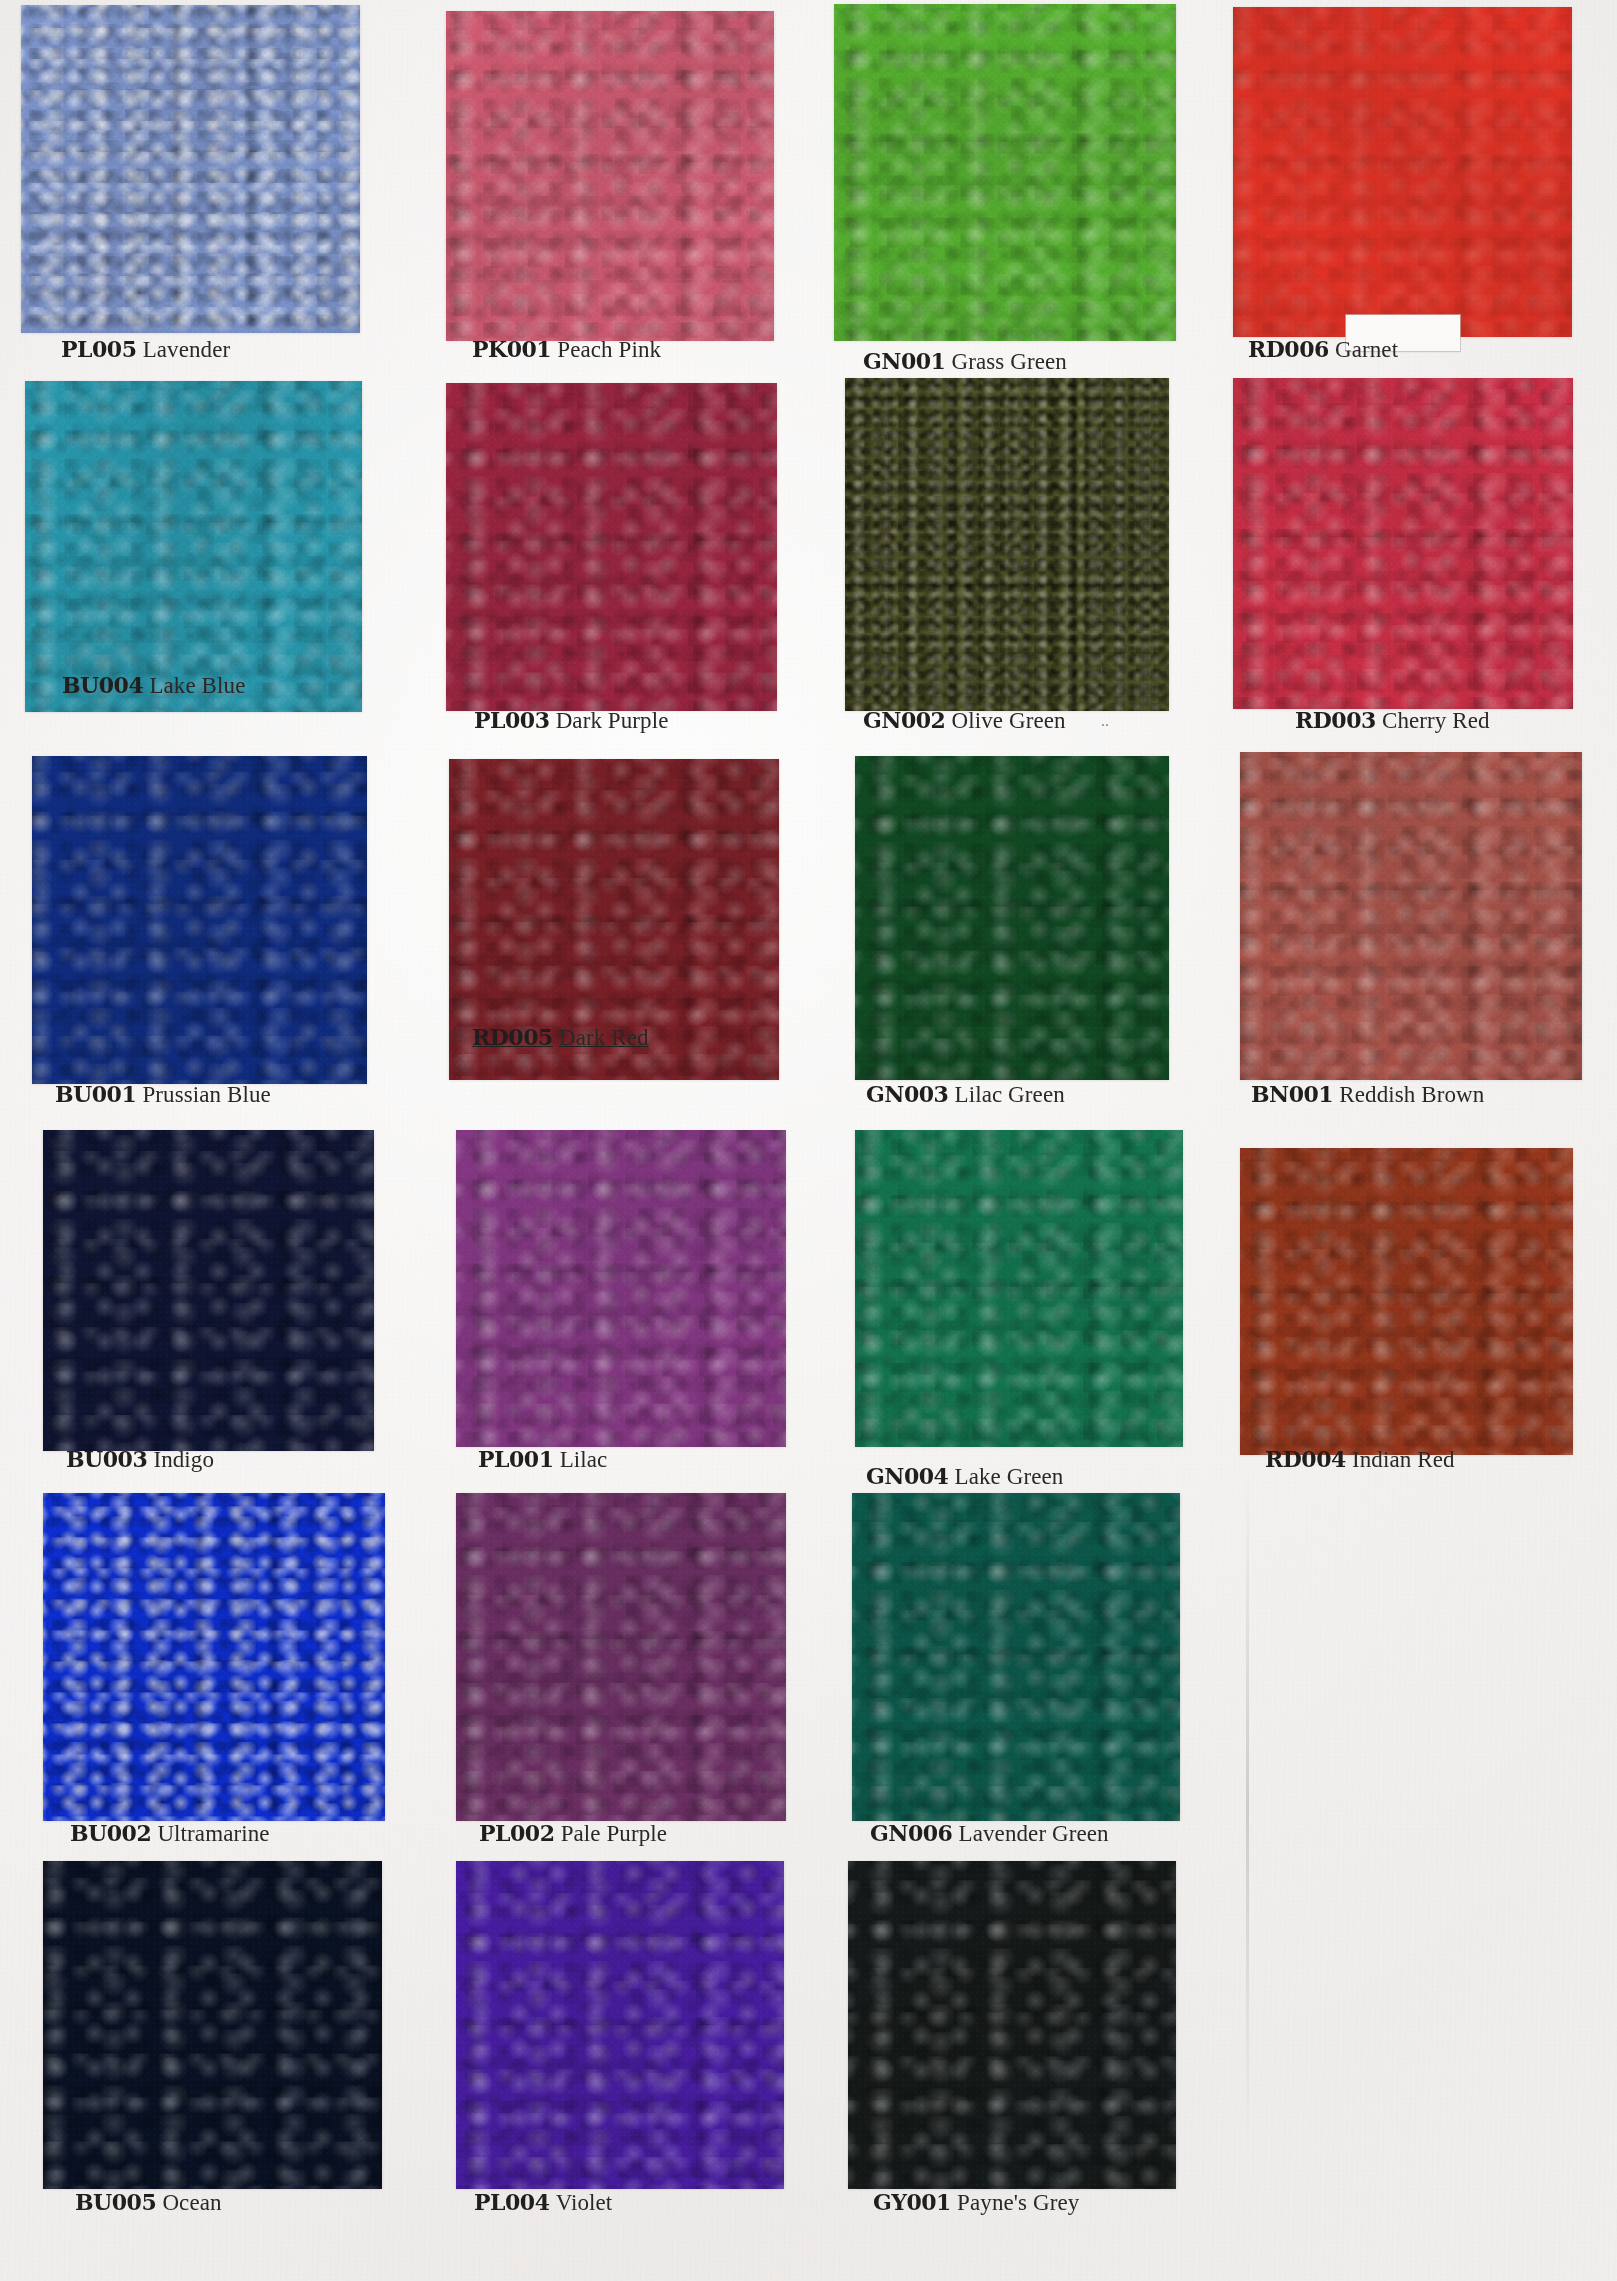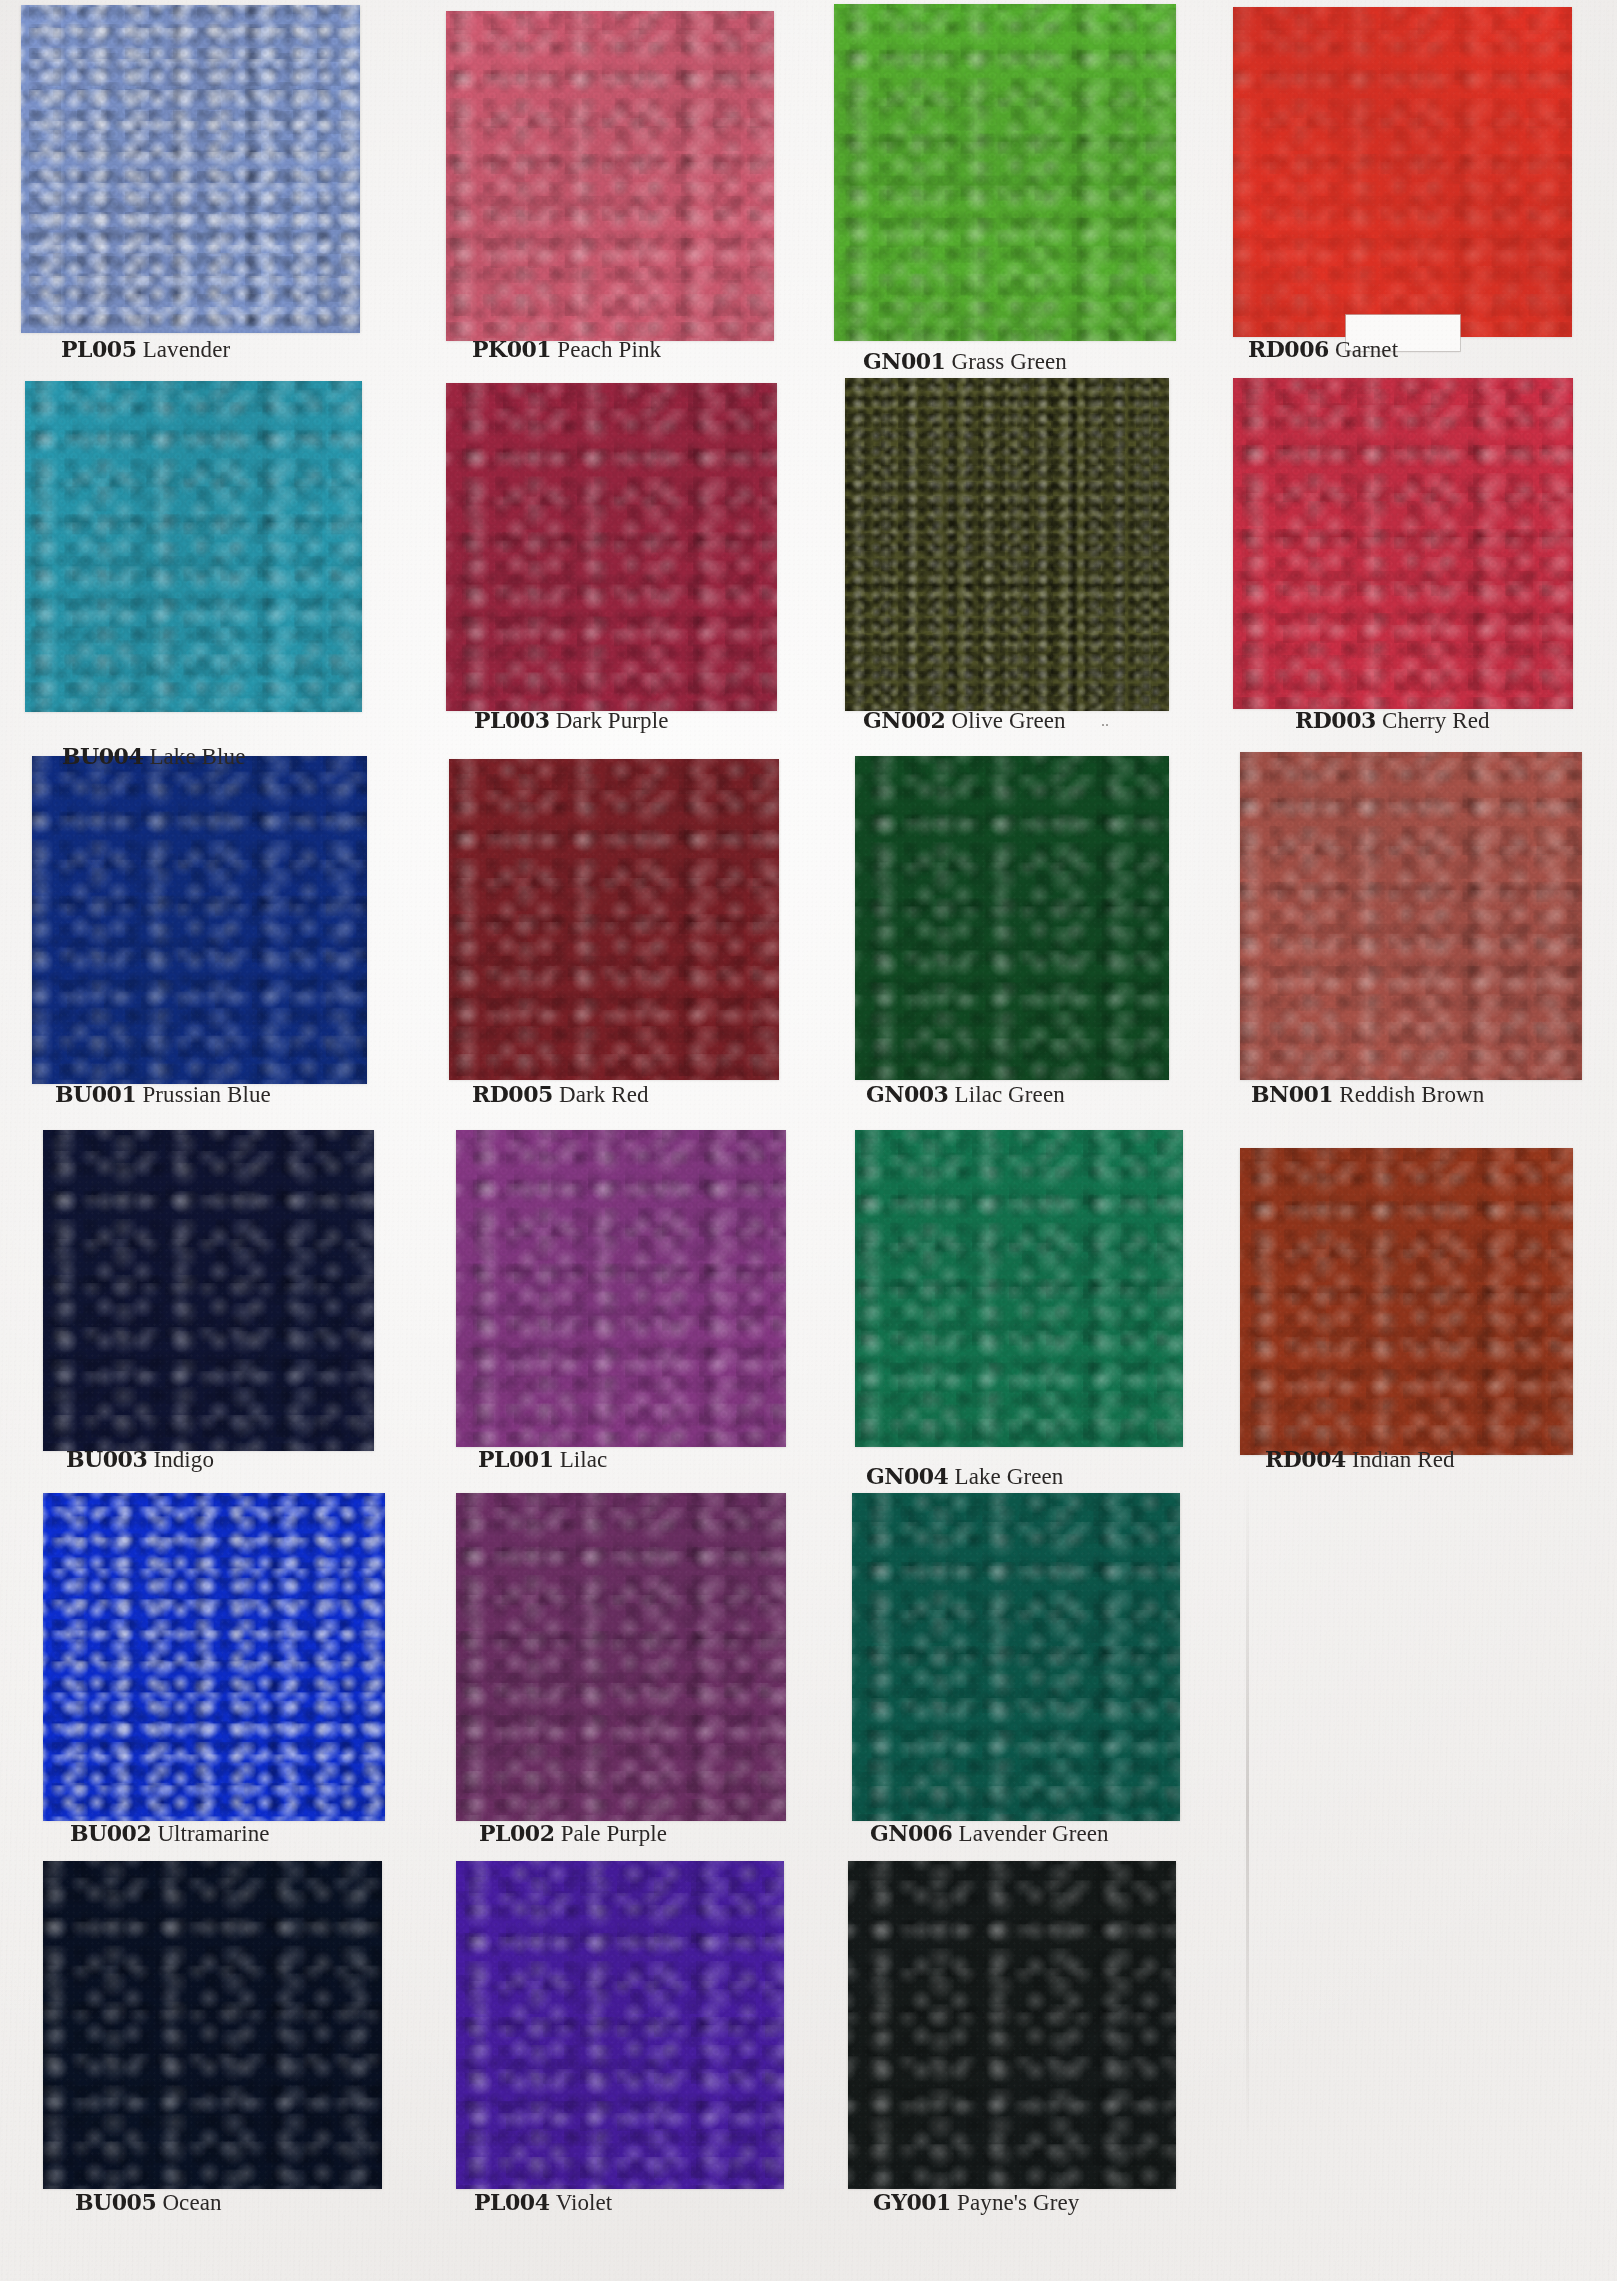--- a/index.html
+++ b/index.html
@@ -348,27 +348,27 @@
         </div>
       </div>
     </div>
   <div id="scan-seam"></div>
   <div id="grain"></div>
 <div class="label" style="left: 61px; top: 336px;"><span class="code">PL005</span><span class="nm">Lavender</span></div>
     <div class="label" style="left: 472px; top: 336px;"><span class="code">PK001</span><span class="nm">Peach Pink</span></div>
     <div class="label" style="left: 863px; top: 348px;"><span class="code">GN001</span><span class="nm">Grass Green</span></div>
     <div class="sticker" style="left: 1346px; top: 315px; width: 114px; height: 36px;"></div>
     <div class="label above-sticker" style="left: 1248px; top: 336px;"><span class="code">RD006</span><span class="nm">Garnet</span></div>
-    <div class="label" style="left: 62px; top: 743px;"><span class="code">BU004</span><span class="nm">Lake Blue</span></div>
+    <div class="label" style="left: 62px; top: 672px;"><span class="code">BU004</span><span class="nm">Lake Blue</span></div>
     <div class="label" style="left: 474px; top: 707px;"><span class="code">PL003</span><span class="nm">Dark Purple</span></div>
     <div class="label" style="left: 863px; top: 707px;"><span class="code">GN002</span><span class="nm">Olive Green</span></div>
     <div class="smudge" style="left: 1101px; top: 712px;">..</div>
     <div class="label" style="left: 1295px; top: 707px;"><span class="code">RD003</span><span class="nm">Cherry Red</span></div>
     <div class="label" style="left: 55px; top: 1081px;"><span class="code">BU001</span><span class="nm">Prussian Blue</span></div>
-    <div class="label" style="left: 472px; top: 1081px;"><span class="code">RD005</span><span class="nm">Dark Red</span></div>
+    <div class="label" style="left: 472px; top: 1024px; text-decoration: underline;"><span class="code">RD005</span><span class="nm">Dark Red</span></div>
     <div class="label" style="left: 866px; top: 1081px;"><span class="code">GN003</span><span class="nm">Lilac Green</span></div>
     <div class="label" style="left: 1251px; top: 1081px;"><span class="code">BN001</span><span class="nm">Reddish Brown</span></div>
     <div class="label" style="left: 66px; top: 1446px;"><span class="code">BU003</span><span class="nm">Indigo</span></div>
     <div class="label" style="left: 478px; top: 1446px;"><span class="code">PL001</span><span class="nm">Lilac</span></div>
     <div class="label" style="left: 866px; top: 1463px;"><span class="code">GN004</span><span class="nm">Lake Green</span></div>
     <div class="label" style="left: 1265px; top: 1446px;"><span class="code">RD004</span><span class="nm">Indian Red</span></div>
     <div class="label" style="left: 70px; top: 1820px;"><span class="code">BU002</span><span class="nm">Ultramarine</span></div>
     <div class="label" style="left: 479px; top: 1820px;"><span class="code">PL002</span><span class="nm">Pale Purple</span></div>
     <div class="label" style="left: 870px; top: 1820px;"><span class="code">GN006</span><span class="nm">Lavender Green</span></div>
     <div class="label" style="left: 75px; top: 2189px;"><span class="code">BU005</span><span class="nm">Ocean</span></div>

